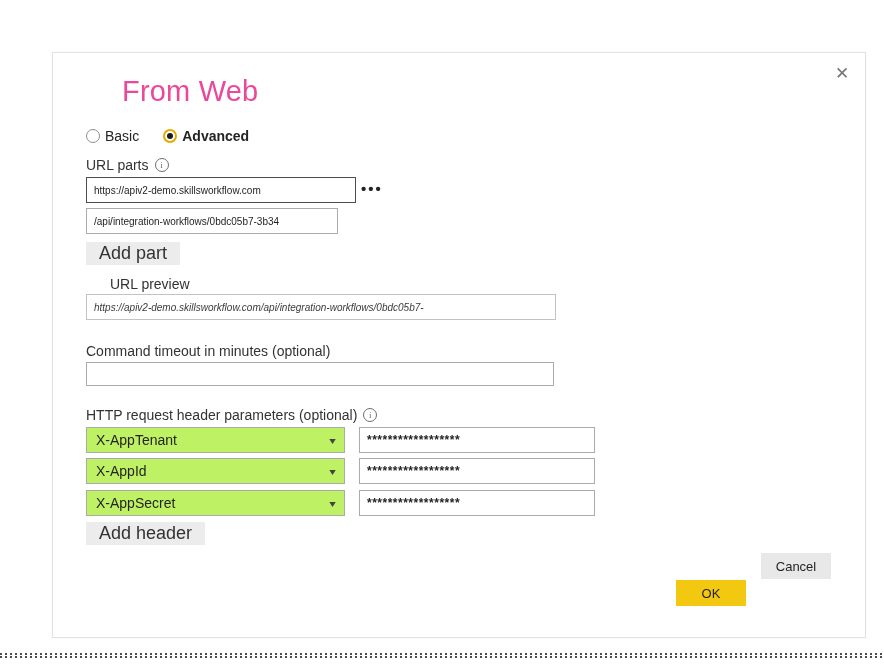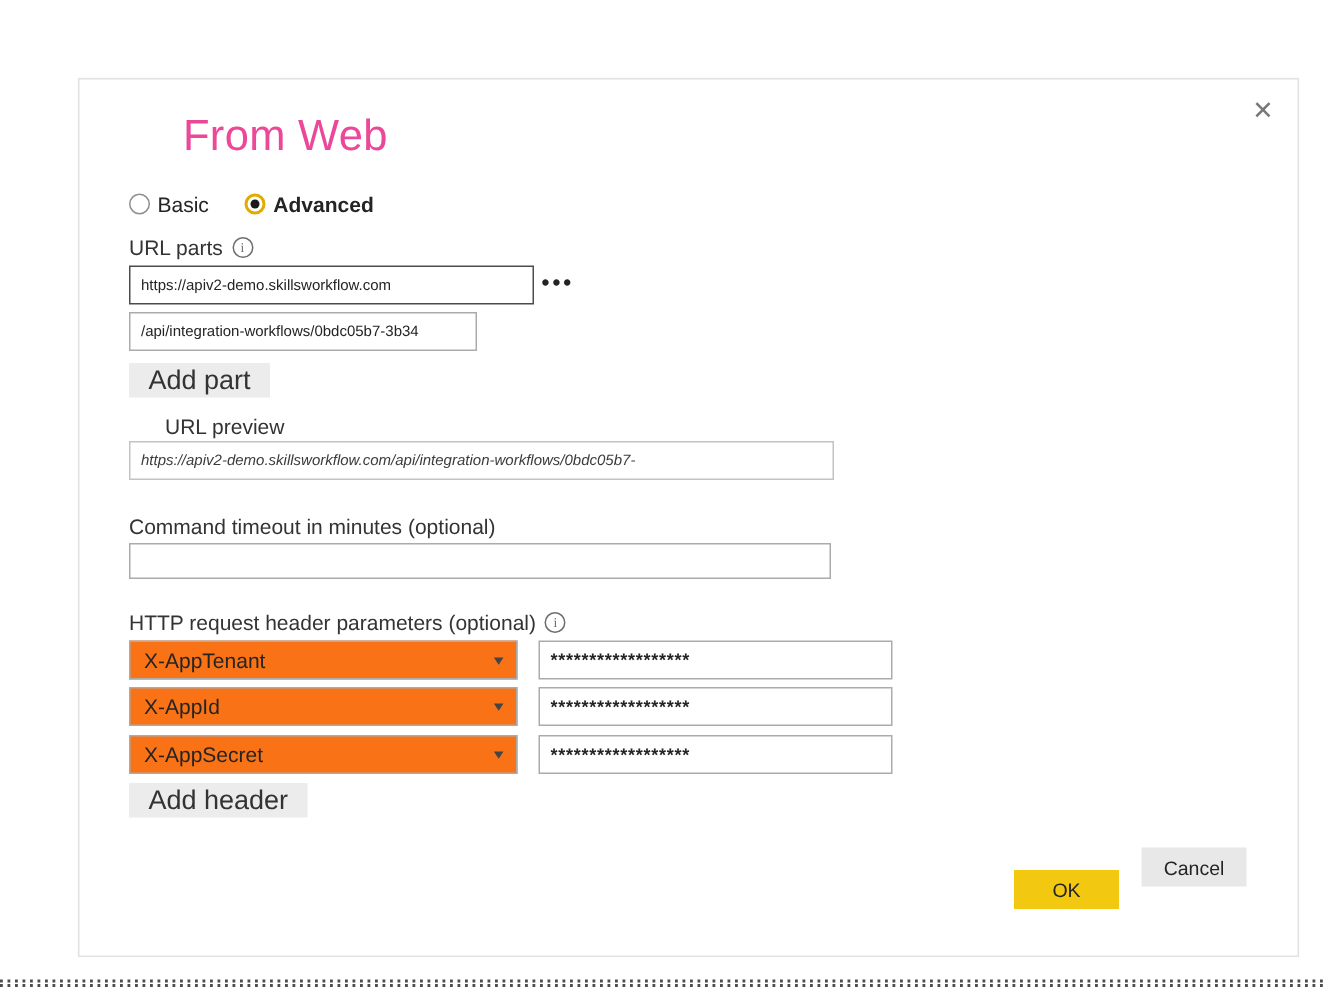--- a/index.html
+++ b/index.html
@@ -134,21 +134,21 @@
     font-size: 18px;
     color: #333333;
     padding: 0 13px;
     cursor: pointer;
   }
   .dropdown {
     position: absolute;
     left: 33px;
     width: 259px; height: 26px;
     border: 1px solid #ababab;
-    background: #f97316;
+    background: #bef264;
     display: flex;
     align-items: center;
     justify-content: space-between;
     padding: 0 9px;
     font-size: 14px;
     cursor: pointer;
   }
   .dropdown .chevron {
     font-size: 10px;
     color: #444444;
@@ -172,21 +172,21 @@
   .footer-btn {
     position: absolute;
     width: 70px; height: 26px;
     border: none;
     font-family: "Liberation Sans", sans-serif;
     font-size: 13px;
     color: #252423;
     cursor: pointer;
   }
   .ok-btn { left: 623px; top: 527px; background: #f2c811; }
-  .cancel-btn { left: 708px; top: 512px; background: #e8e8e8; }
+  .cancel-btn { left: 708px; top: 500px; background: #e8e8e8; }
   .dotted-rule {
     position: absolute;
     left: 0; top: 653px;
     width: 884px; height: 5px;
     background-image:
       repeating-linear-gradient(90deg, #4d4d4d 0 2px, transparent 2px 5px),
       repeating-linear-gradient(90deg, #4d4d4d 0 2px, transparent 2px 5px);
     background-size: 5px 2px, 5px 2px;
     background-position: 0 0, 0 3px;
     background-repeat: repeat-x;
@@ -217,21 +217,21 @@
 
     <div class="field-label" style="top:104px;">
       <span>URL parts</span>
       <span class="info-icon">i</span>
     </div>
 
     <input class="txt-input dark-border" style="top: 124px; width: 270px;" type="text" value="https://apiv2-demo.skillsworkflow.com">
 
     <span class="ellipsis-btn">•••</span>
 
-    <input class="txt-input" style="top: 155px; width: 232px;" type="text" value="/api/integration-workflows/0bdc05b7-3b34">
+    <input class="txt-input" style="top: 155px; width: 252px;" type="text" value="/api/integration-workflows/0bdc05b7-3b34">
 
     <button class="gray-btn" style="top:189px;">Add part</button>
 
     <div class="field-label" style="top:223px;margin-left:24px;">
       <span>URL preview</span>
     </div>
 
     <input class="txt-input preview" style="top: 241px; width: 470px;" type="text" readonly="" value="https://apiv2-demo.skillsworkflow.com/api/integration-workflows/0bdc05b7-">
 
     <div class="field-label" style="top:290px;">

